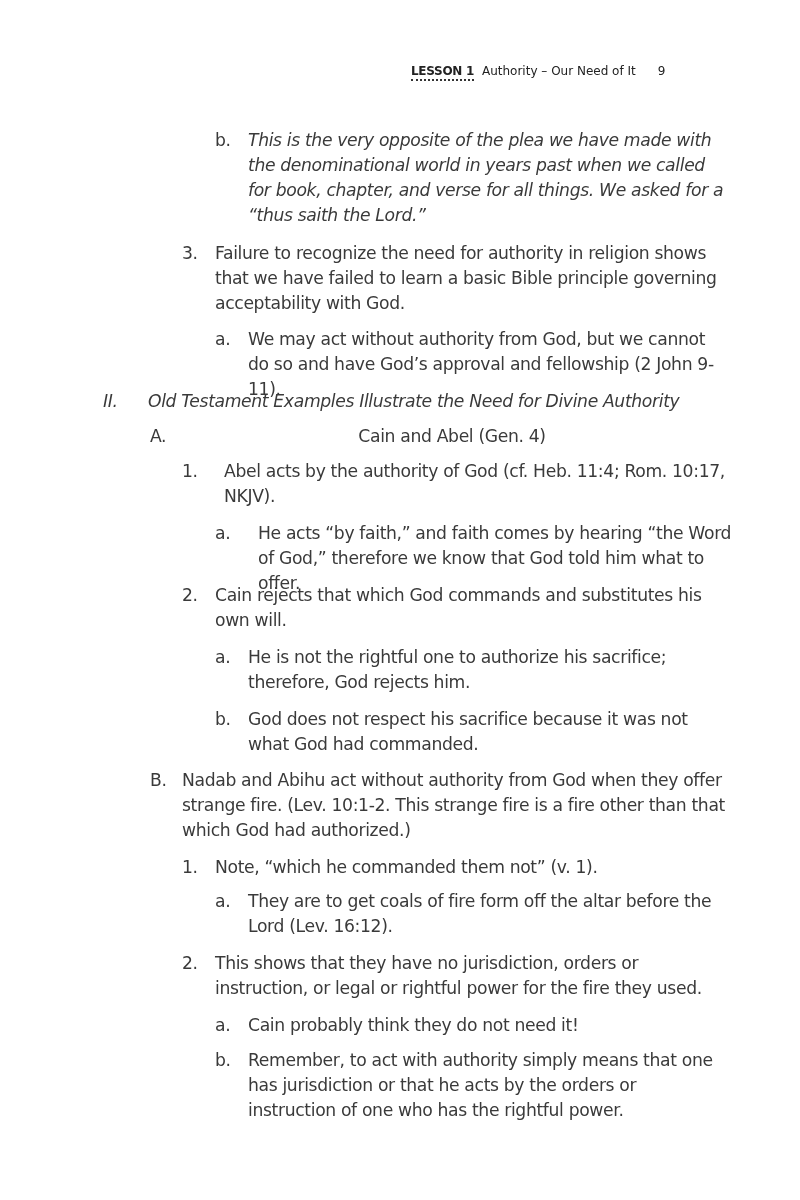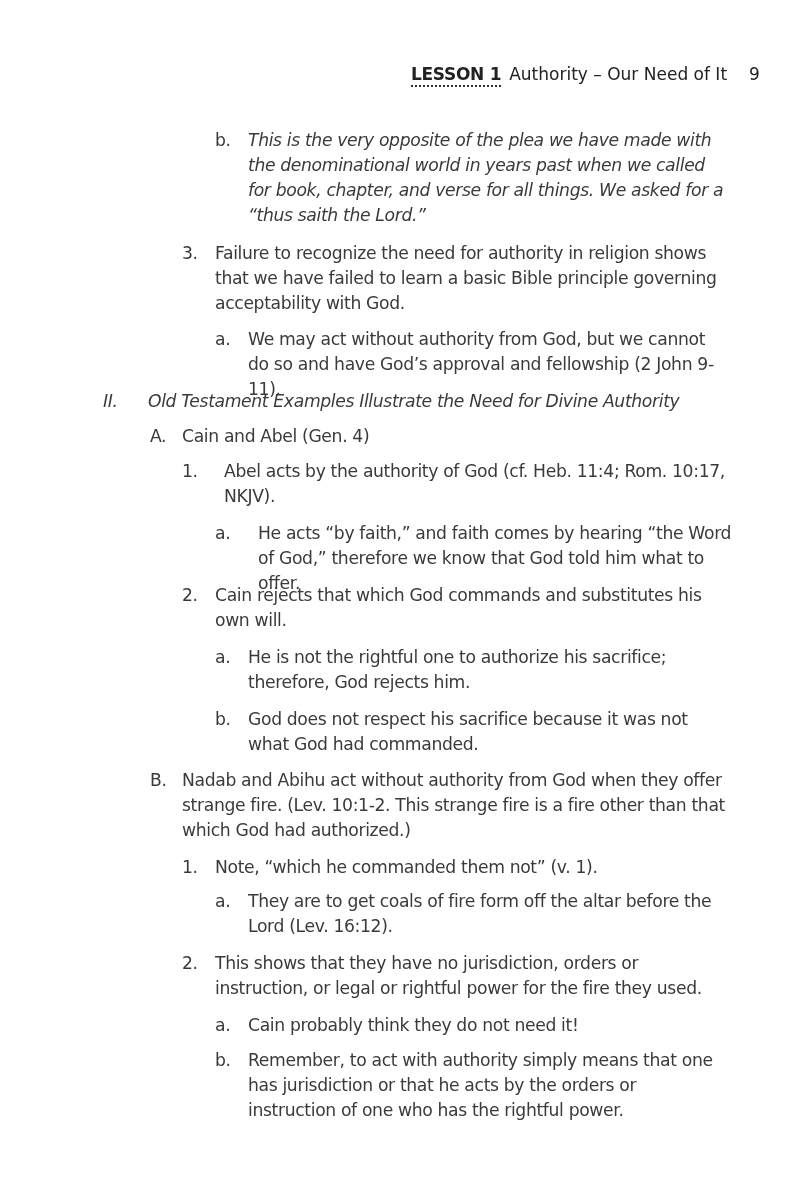--- a/index.html
+++ b/index.html
@@ -1,18 +1,18 @@
 <!DOCTYPE html>
 <html><head>
 <meta charset="utf-8">
 <style>
   html, body { margin: 0; padding: 0; background: #ffffff; }
   body { width: 800px; height: 1200px; position: relative; overflow: hidden;
          font-family: "DejaVu Sans", sans-serif; color: #3a3a3a; }
-  .header { position: absolute; top: 64px; left: 411px; font-size: 17px; color: #222; white-space: nowrap; }
+  .header { position: absolute; top: 64px; left: 411px; font-size: 12px; color: #222; white-space: nowrap; }
   .header .lesson { font-weight: bold; letter-spacing: -0.3px; border-bottom: 2px dotted #333; padding-bottom: 1px; }
   .header .title { margin-left: 8px; }
   .header .pnum { margin-left: 22px; }
   .item { position: absolute; font-size: 17.2px; line-height: 25px; letter-spacing: -0.35px; }
   .item .m { position: absolute; top: 0; }
   .item .t { display: block; }
 </style>
 </head>
 <body>
 
@@ -32,21 +32,21 @@
     <div class="item" style="top: 327px; left: 215px;">
       <span class="m" style="left: 0px;">a.</span>
       <span class="t" style="margin-left: 33px; width: 480px;">We may act without authority from God, but we cannot do so and have God’s approval and fellowship (2 John 9-11).</span>
     </div>
     <div class="item" style="top: 389px; left: 103px; font-style: italic;">
       <span class="m" style="left: 0px;">II.</span>
       <span class="t" style="margin-left: 45px; width: 600px;">Old Testament Examples Illustrate the Need for Divine Authority</span>
     </div>
     <div class="item" style="top: 424px; left: 150px;">
       <span class="m" style="left: 0px;">A.</span>
-      <span class="t" style="margin-left: 32px; width: 540px;">Cain and Abel (Gen. 4)</span>
+      <span class="t" style="margin-left: 32px; width: 540px; text-align: center;">Cain and Abel (Gen. 4)</span>
     </div>
     <div class="item" style="top: 459px; left: 182px;">
       <span class="m" style="left: 0px;">1.</span>
       <span class="t" style="margin-left: 42px; width: 510px;">Abel acts by the authority of God (cf. Heb. 11:4; Rom. 10:17, NKJV).</span>
     </div>
     <div class="item" style="top: 521px; left: 215px;">
       <span class="m" style="left: 0px;">a.</span>
       <span class="t" style="margin-left: 43px; width: 480px;">He acts “by faith,” and faith comes by hearing “the Word of God,” therefore we know that God told him what to offer.</span>
     </div>
     <div class="item" style="top: 583px; left: 182px;">

